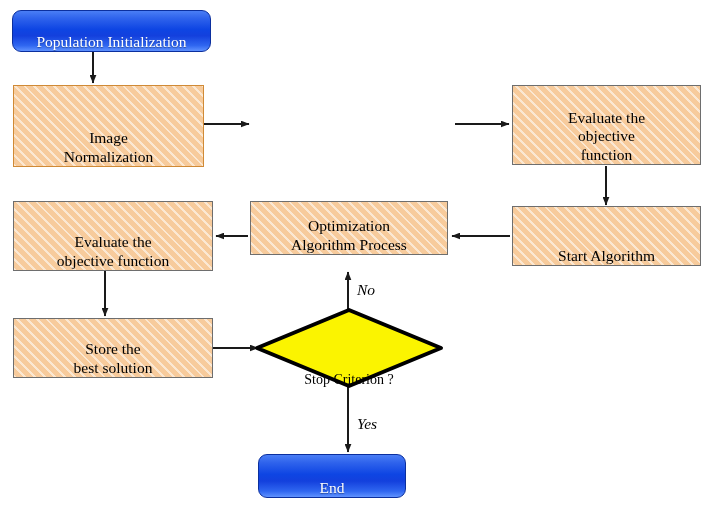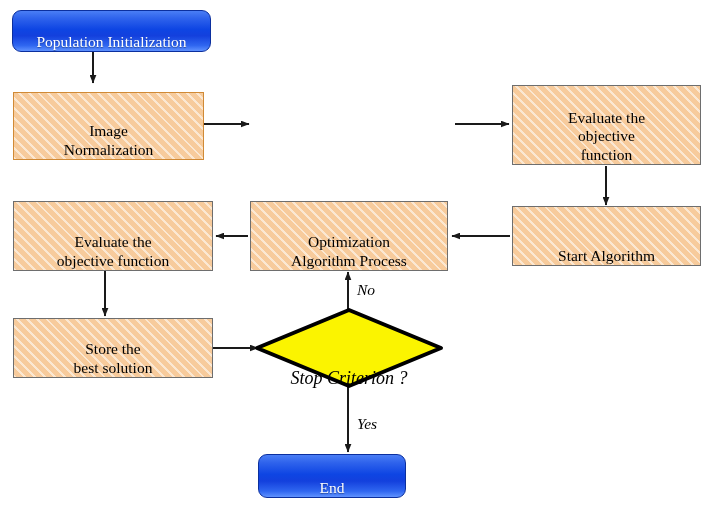--- a/index.html
+++ b/index.html
@@ -81,23 +81,22 @@
        #5f92ff 100%);
     color: #ffffff;
     font-size: 15.5px;
     text-shadow: 0 1px 1px rgba(0,0,0,0.35);
   }
 
   
   .decision {
     background: transparent;
     border: none;
-    font-size: 18px;
+    font-size: 14px;
     z-index: 3;
-    font-style: italic;
   }
   .decision .dlabel {
     position: relative;
     z-index: 2;
   }
   .diamond-svg {
     position: absolute;
     left: 0;
     top: 0;
     width: 100%;
@@ -143,34 +142,34 @@
 
     <line x1="348" y1="314" x2="348" y2="272" stroke="#1a1a1a" stroke-width="2" marker-end="url(#arrowhead)"></line>
 
     <line x1="348" y1="382" x2="348" y2="452" stroke="#1a1a1a" stroke-width="2" marker-end="url(#arrowhead)"></line>
   </svg>
 
   <div class="node term" style="left:12px; top:10px; width:199px; height:42px;">
     <span>Population Initialization</span>
   </div>
 
-  <div class="node proc orange-border" style="left:13px; top:92px; width:191px; height:68px;">
+  <div class="node proc orange-border" style="left:13px; top:85px; width:191px; height:82px;">
     <span>Image<br>Normalization</span>
   </div>
 
 
   <div class="node proc" style="left:512px; top:85px; width:189px; height:80px;">
     <span>Evaluate the<br>objective<br>function</span>
   </div>
 
   <div class="node proc" style="left:512px; top:206px; width:189px; height:60px;">
     <span>Start Algorithm</span>
   </div>
 
-  <div class="node proc" style="left:250px; top:201px; width:198px; height:70px;">
+  <div class="node proc" style="left:250px; top:201px; width:198px; height:54px;">
     <span>Optimization<br>Algorithm Process</span>
   </div>
 
   <div class="node proc" style="left:13px; top:201px; width:200px; height:70px;">
     <span>Evaluate the<br>objective function</span>
   </div>
 
   <div class="node proc" style="left:13px; top:318px; width:200px; height:60px;">
     <span>Store the<br>best solution</span>
   </div>

